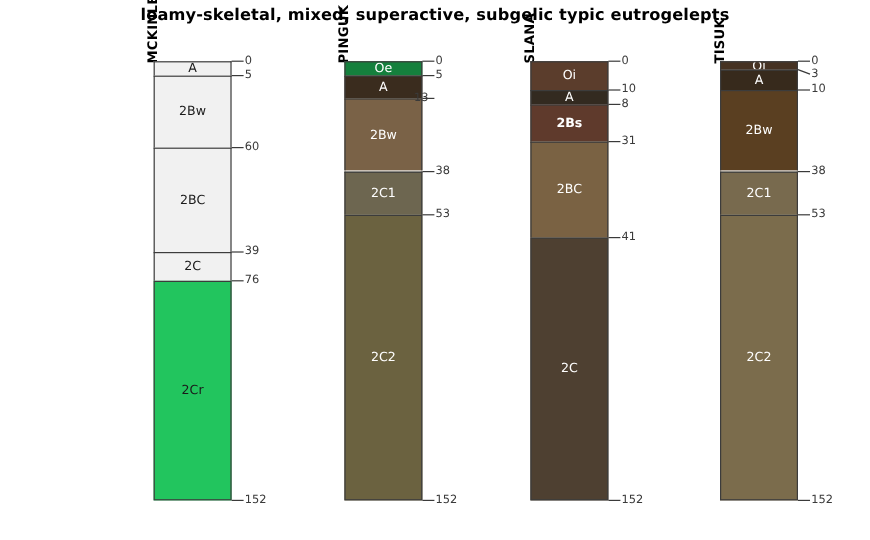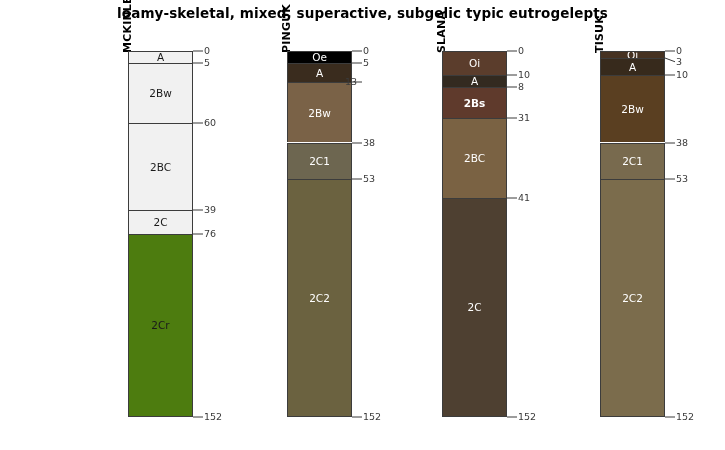--- a/index.html
+++ b/index.html
@@ -89,21 +89,21 @@
       </div>
       <div class="horizon" style="left: 128px; top: 63.0395px; width: 65px; height: 60.1974px; background: rgb(241, 241, 241);">
         <span class="horizon-label" style="color: rgb(26, 26, 26);">2Bw</span>
       </div>
       <div class="horizon" style="left: 128px; top: 123.237px; width: 65px; height: 86.6842px; background: rgb(241, 241, 241);">
         <span class="horizon-label" style="color: rgb(26, 26, 26);">2BC</span>
       </div>
       <div class="horizon" style="left: 128px; top: 209.921px; width: 65px; height: 24.0789px; background: rgb(241, 241, 241);">
         <span class="horizon-label" style="color: rgb(26, 26, 26);">2C</span>
       </div>
-      <div class="horizon last" style="left: 128px; top: 234px; width: 65px; height: 183px; background: #4d7c0f;">
+      <div class="horizon last" style="left: 128px; top: 234px; width: 65px; height: 183px; background: #22c55e;">
         <span class="horizon-label" style="color: rgb(26, 26, 26);">2Cr</span>
       </div>
       <svg class="leader" width="12" height="12" style="left: 193px; top: 45px;">
         <line x1="0" y1="6" x2="10" y2="6"></line>
       </svg>
       <div class="depth-tick-label" style="left: 204px; top: 46px;">0</div>
       <svg class="leader" width="12" height="12" style="left: 193px; top: 57.0395px;">
         <line x1="0" y1="6" x2="10" y2="6"></line>
       </svg>
       <div class="depth-tick-label" style="left: 204px; top: 58.0395px;">5</div>
@@ -119,21 +119,21 @@
         <line x1="0" y1="6" x2="10" y2="6"></line>
       </svg>
       <div class="depth-tick-label" style="left: 204px; top: 229px;">76</div>
       <svg class="leader" width="12" height="12" style="left: 193px; top: 411px;">
         <line x1="0" y1="6" x2="10" y2="6"></line>
       </svg>
       <div class="depth-tick-label" style="left: 204px; top: 412px;">152</div>
     </div>
     <div class="profile">
       <div class="site-name" style="left: 280px; top: 53px;">PINGUK</div>
-      <div class="horizon" style="left: 287px; top: 51px; width: 65px; height: 12.0395px; background: #000000;">
+      <div class="horizon" style="left: 287px; top: 51px; width: 65px; height: 12.0395px; background: #15803d;">
         <span class="horizon-label" style="color: rgb(255, 255, 255);">Oe</span>
       </div>
       <div class="horizon" style="left: 287px; top: 63.0395px; width: 65px; height: 19.2632px; background: rgb(58, 44, 30);">
         <span class="horizon-label" style="color: rgb(255, 255, 255);">A</span>
       </div>
       <div class="horizon" style="left: 287px; top: 82.3026px; width: 65px; height: 60.1974px; background: rgb(122, 98, 71);">
         <span class="horizon-label" style="color: rgb(255, 255, 255);">2Bw</span>
       </div>
       <div class="horizon" style="left: 287px; top: 142.5px; width: 65px; height: 36.1184px; background: rgb(109, 102, 80);">
         <span class="horizon-label" style="color: rgb(255, 255, 255);">2C1</span>

